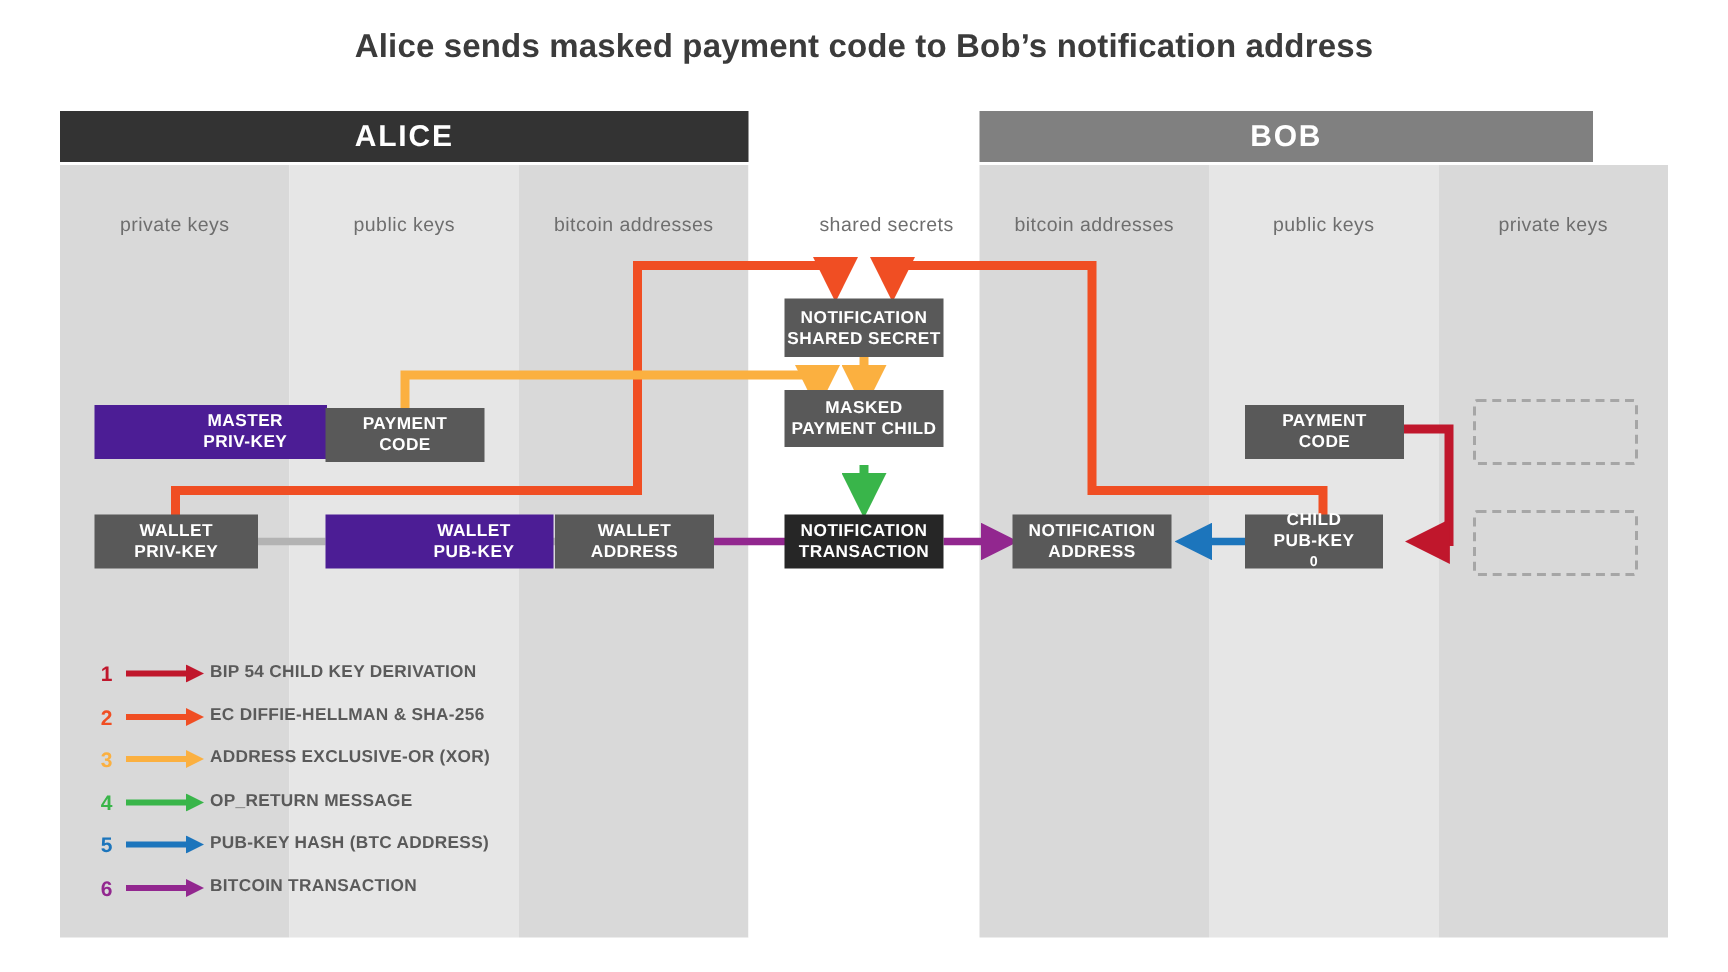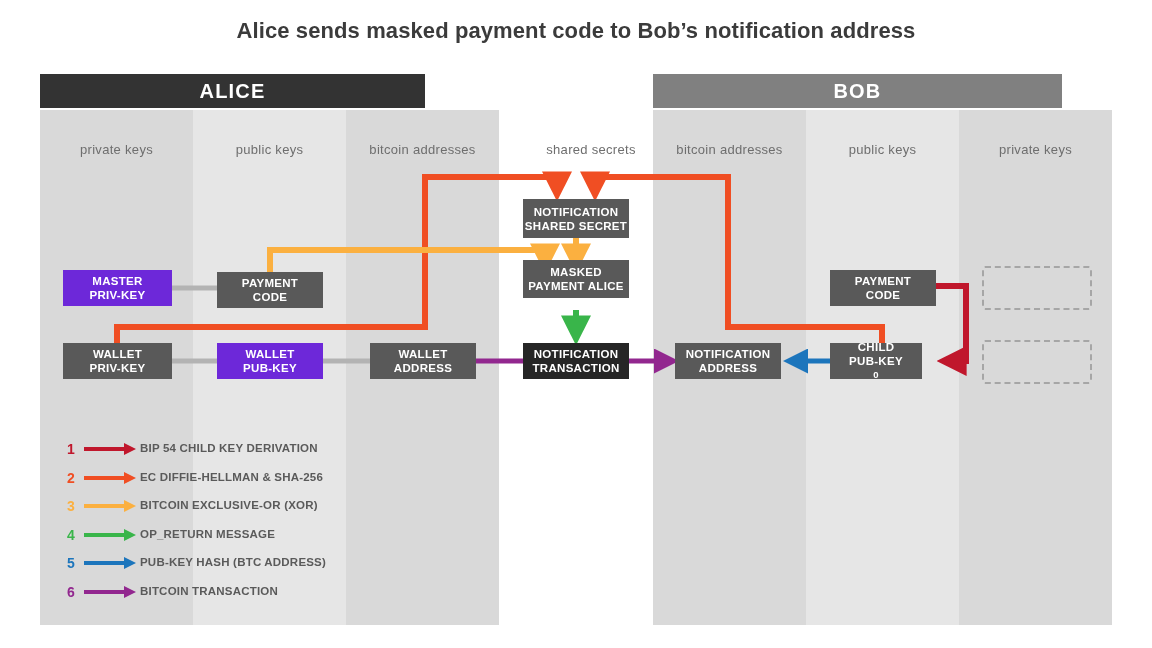--- a/index.html
+++ b/index.html
@@ -31,21 +31,21 @@
   .party.alice{background:#333333;}
   .party.bob{background:#808080;}
   
   .node{
     position:absolute;display:flex;flex-direction:column;
     align-items:center;justify-content:center;
     color:#ffffff;font-size:11.5px;font-weight:bold;
     line-height:14px;text-align:center;letter-spacing:.3px;
   }
   .node.dark{background:#595959;}
-  .node.light{background:#6d28d9;}
+  .node.light{background:#4c1d95;padding-left:46px;}
   .node.black{background:#262626;}
   .node.dashed{background:transparent;border:2px dashed #a6a6a6;border-radius:3px;}
   .node span{display:block;white-space:nowrap;}
   .sub{font-size:9.5px;}
   
   .legend{position:absolute;left:64px;top:438px;}
   .legend-row{position:relative;height:28.5px;}
   .legend-num{
     position:absolute;left:0;top:3px;width:14px;text-align:center;
     font-size:14px;font-weight:bold;
@@ -70,21 +70,21 @@
 <div class="col shade-a" style="left:959px;width:153px;"></div>
 
 <div class="col-label" style="left:40px;width:153px;">private keys</div>
 <div class="col-label" style="left:193px;width:153px;">public keys</div>
 <div class="col-label" style="left:346px;width:153px;">bitcoin addresses</div>
 <div class="col-label" style="left:499px;width:184px;">shared secrets</div>
 <div class="col-label" style="left:653px;width:153px;">bitcoin addresses</div>
 <div class="col-label" style="left:806px;width:153px;">public keys</div>
 <div class="col-label" style="left:959px;width:153px;">private keys</div>
 
-<div class="party alice" style="left:40px;width:385px;">ALICE</div>
+<div class="party alice" style="left:40px;width:459px;">ALICE</div>
 <div class="party bob" style="left:653px;width:409px;">BOB</div>
 
 <svg id="diagram" viewBox="0 0 1152 648">
   <defs>
     <marker id="ah-red" markerWidth="5" markerHeight="5" refX="3.6" refY="2.5" orient="auto">
         <path d="M0,0 L5,2.5 L0,5 z" fill="#c0172c"></path>
       </marker>
     <marker id="ah-orange" markerWidth="5" markerHeight="5" refX="3.6" refY="2.5" orient="auto">
         <path d="M0,0 L5,2.5 L0,5 z" fill="#f04e23"></path>
       </marker>
@@ -150,21 +150,21 @@
   <span>ADDRESS</span>
 </div>
 
 <div class="node dark" style="left:523px;top:199px;width:106px;height:39px;">
   <span>NOTIFICATION</span>
   <span>SHARED SECRET</span>
 </div>
 
 <div class="node dark" style="left:523px;top:260px;width:106px;height:38px;">
   <span>MASKED</span>
-  <span>PAYMENT ALICE</span>
+  <span>PAYMENT CHILD</span>
 </div>
 
 <div class="node black" style="left:523px;top:343px;width:106px;height:36px;">
   <span>NOTIFICATION</span>
   <span>TRANSACTION</span>
 </div>
 
 <div class="node dark" style="left:675px;top:343px;width:106px;height:36px;">
   <span>NOTIFICATION</span>
   <span>ADDRESS</span>
@@ -205,21 +205,21 @@
     </svg>
     <span class="legend-text">EC DIFFIE-HELLMAN &amp; SHA-256</span>
   </div>
 
   <div class="legend-row">
     <span class="legend-num" style="color:#fbb040;">3</span>
     <svg class="legend-arrow" width="52" height="12">
       <line x1="0" y1="6" x2="42" y2="6" stroke="#fbb040" stroke-width="4"></line>
       <path d="M40,0 L52,6 L40,12 z" fill="#fbb040"></path>
     </svg>
-    <span class="legend-text">BITCOIN EXCLUSIVE-OR (XOR)</span>
+    <span class="legend-text">ADDRESS EXCLUSIVE-OR (XOR)</span>
   </div>
 
   <div class="legend-row">
     <span class="legend-num" style="color:#39b54a;">4</span>
     <svg class="legend-arrow" width="52" height="12">
       <line x1="0" y1="6" x2="42" y2="6" stroke="#39b54a" stroke-width="4"></line>
       <path d="M40,0 L52,6 L40,12 z" fill="#39b54a"></path>
     </svg>
     <span class="legend-text">OP_RETURN MESSAGE</span>
   </div>

